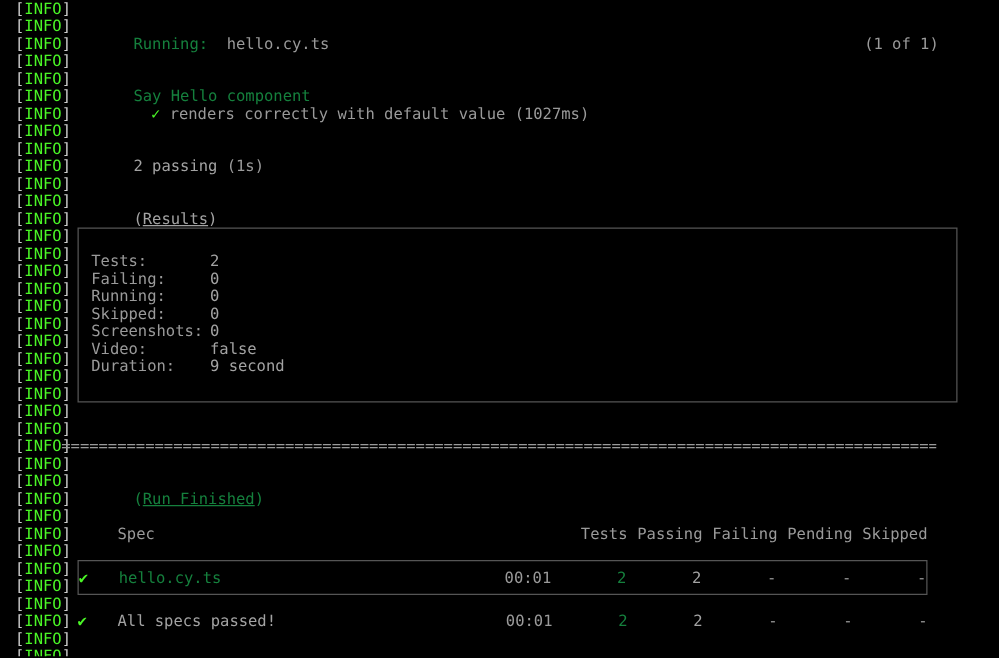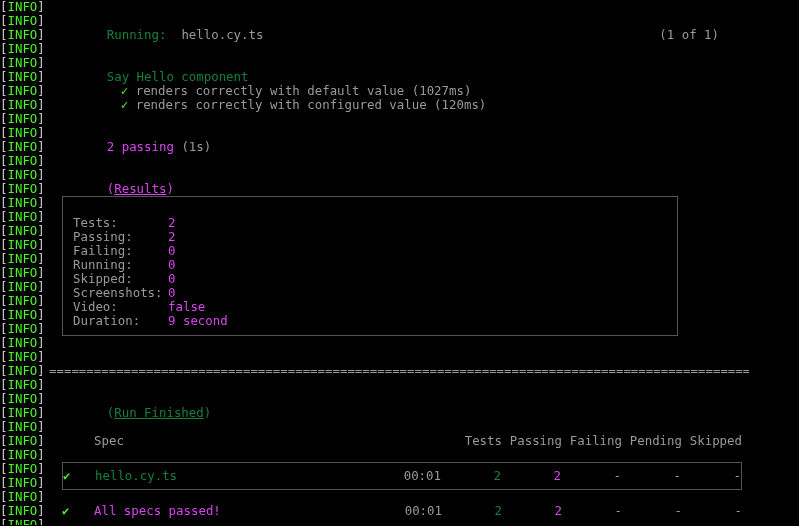--- a/index.html
+++ b/index.html
@@ -15,41 +15,41 @@
     overflow: hidden;
   }
   .line {
     white-space: pre;
     height: 14px;
   }
   .info-tag { color: #4af626; }
   .bracket { color: #ccc; }
   .white   { color: #15803d; }
   .grey    { color: #9a9a9a; }
-  .green   { color: #d946ef; }
+  .green   { color: #a3a3a3; }
   .cyan    { color: #00e6e6; }
   .check   { color: #4af626; }
   .ul      { text-decoration: underline; }
   .box {
     margin-left: 62px;
-    width: 616px;
+    width: 704px;
     border: 1px solid #555;
     padding: 5px 10px 5px 10px;
     box-sizing: border-box;
     font-family: inherit;
   }
   .rowflex { display:flex; height:14px; align-items:center; }
   .col-spec   { flex:1; padding-left:18px; }
   .col-time   { width:60px; text-align:right; }
   .col-num    { width:60px; text-align:right; }
   .layer {
     position: relative;
   }
   .left-col {
-    position:absolute; top:0; left:0;
+    position:absolute; top:0; left:12px;
   }
   .content-col{
     position:absolute; top:0; left:0; width:799px; 
   }
   .sideline { height:14px; white-space:pre;}
   .hr-line {
     margin-left: 49px;
     color:#9a9a9a;
     letter-spacing:0;
     white-space:pre;
@@ -104,58 +104,54 @@
       <div class="sideline"><span class="bracket">[</span><span class="info-tag">INFO</span><span class="bracket">]</span></div>
       <div class="sideline"><span class="bracket">[</span><span class="info-tag">INFO</span><span class="bracket">]</span></div>
       <div class="sideline" style="height:7px;overflow:hidden"><span class="bracket">[</span><span class="info-tag">INFO</span><span class="bracket">]</span></div>
     </div>
 
   <div class="content-col">
 
     <div class="line"></div>
 
     <div class="line">
-      <span style="display:inline-block;width:62px"></span><span class="white">Running:</span><span>  </span><span class="grey">hello.cy.ts</span><span style="float:right;padding-right:80px" class="grey">(1 of 1)</span>
+      <span style="display:inline-block;width:62px"></span><span class="white">Running:</span><span>  </span><span class="grey">hello.cy.ts</span><span style="float:right;padding-right:48px" class="grey">(1 of 1)</span>
     </div>
 
     <div class="line"></div>
     <div class="line"></div>
 
     <div class="line">
       <span style="display:inline-block;width:62px"></span><span class="white">Say Hello component</span>
     </div>
 
     <div class="line">
       <span style="display:inline-block;width:76px"></span><span class="check">✓</span><span> </span><span class="grey">renders correctly with default value (1027ms)</span>
     </div>
 
-    <div class="line">
-      <span style="display:inline-block;width:76px"></span><span class="check">✓</span><span> </span><span class="grey">renders correctly with configured value (120ms)</span>
-    </div>
 
     <div class="line"></div>
     <div class="line"></div>
 
     <div class="line">
       <span style="display:inline-block;width:62px"></span><span class="green">2 passing</span><span> </span><span class="grey">(1s)</span>
     </div>
 
     <div class="line"></div>
     <div class="line"></div>
 
     <div class="line">
       <span style="display:inline-block;width:62px"></span><span class="green">(</span><span class="green ul">Results</span><span class="green">)</span>
     </div>
 
     <div class="line"></div>
 
     <div class="box" style="height:140px">
       <div class="line"></div>
       <div class="line"><span class="grey kvkey">Tests:</span><span class="green kvval">2</span></div>
-      <div class="line"><span class="grey kvkey">Passing:</span><span class="green kvval">2</span></div>
       <div class="line"><span class="grey kvkey">Failing:</span><span class="green kvval">0</span></div>
       <div class="line"><span class="grey kvkey">Running:</span><span class="green kvval">0</span></div>
       <div class="line"><span class="grey kvkey">Skipped:</span><span class="green kvval">0</span></div>
       <div class="line"><span class="grey kvkey">Screenshots:</span><span class="green kvval">0</span></div>
       <div class="line"><span class="grey kvkey">Video:</span><span class="green kvval">false</span></div>
       <div class="line"><span class="grey kvkey">Duration:</span><span class="green kvval">9 second</span></div>
     </div>
 
     <div class="line"></div>
     <div class="line"></div>

